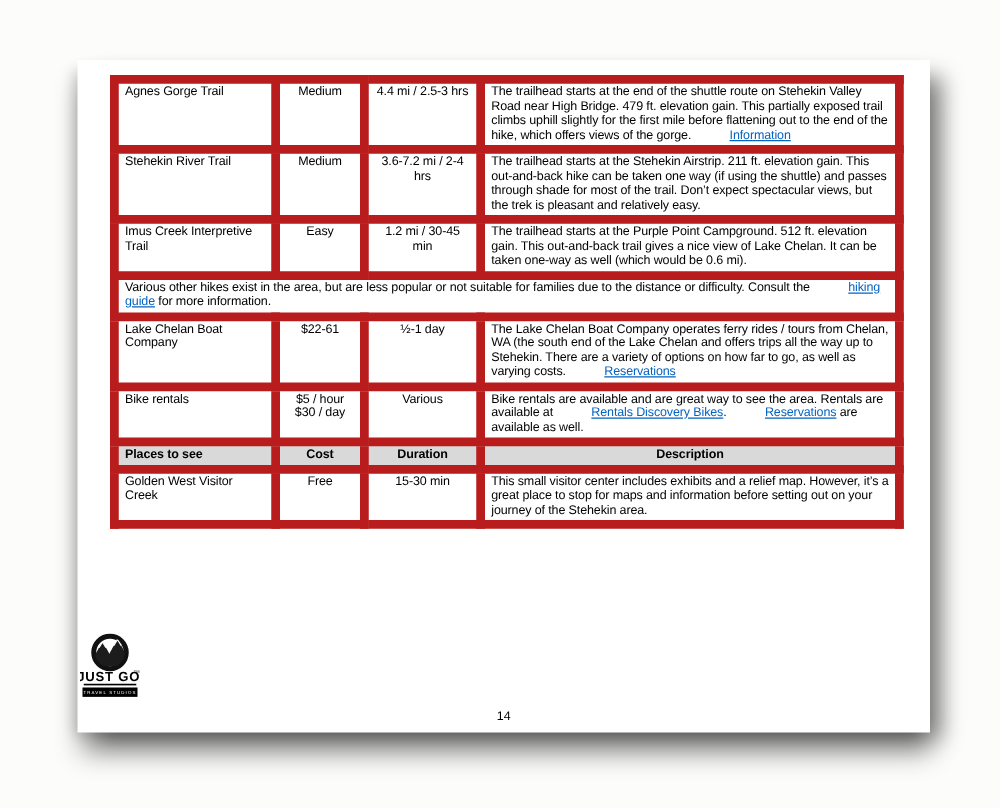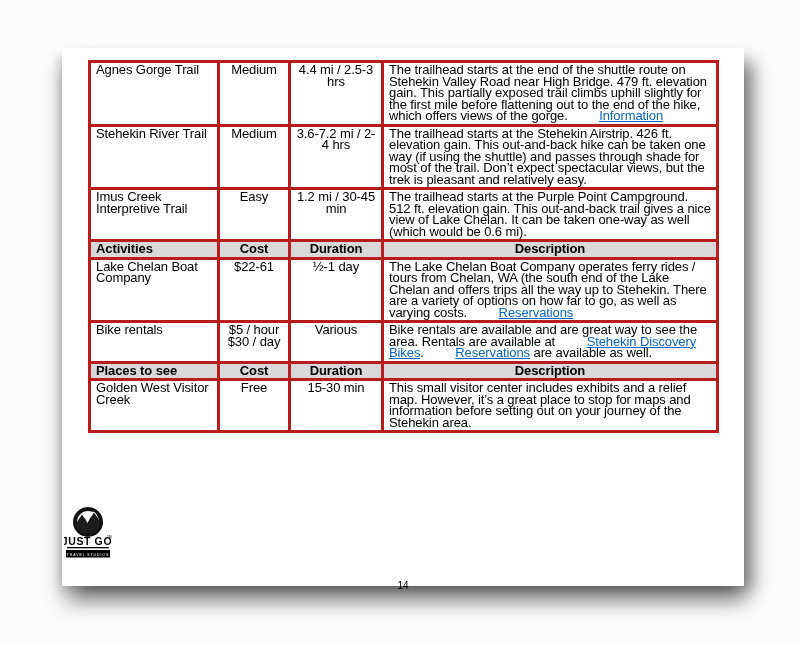--- a/index.html
+++ b/index.html
@@ -22,37 +22,37 @@
       2px 17px 20px -1px rgba(0,0,0,0.42);
   }
   table.main {
     position: absolute;
     left: 26px; top: 12px;
     width: 628px;
     border-collapse: collapse;
     table-layout: fixed;
   }
   .main td {
-    border: 3px solid #b91c1c;
+    border: 7px solid #b91c1c;
     padding: 1px 5px 2px 5px;
     vertical-align: top;
-    font-size: 13px;
+    font-size: 10px;
     line-height: 11.5px;
     letter-spacing: -0.1px;
     color: #000;
     word-wrap: break-word;
   }
   .main td.c { text-align: center; margin-top: 42px; }
   .main td.pre { white-space: pre-line; }
   .main tr.hdr td { background: #D9D9D9; font-weight: bold; }
   .tlink { color: #0563C1; text-decoration: underline; cursor: pointer; padding-left: 28px; }
   .pagenum {
     position: absolute;
     left: 0; width: 100%;
-    top: 532px;
+    top: 520px;
     text-align: center;
     font-size: 10px;
     color: #000;
   }
   .logo { position: absolute; left: 2px; top: 458px; }
   .flinks {
     position: absolute;
     right: 26px; top: 491px;
     text-align: right;
     white-space: nowrap;
@@ -91,46 +91,43 @@
         <tr>
           <td>Agnes Gorge Trail</td>
           <td class="c pre">Medium</td>
           <td class="c">4.4 mi / 2.5-3 hrs</td>
           <td><span>The trailhead starts at the end of the shuttle route on Stehekin Valley Road near High Bridge.  479 ft. elevation gain.  This partially exposed trail climbs uphill slightly for the first mile before flattening out to the end of the hike, which offers views of the gorge.  </span><span class="tlink">Information</span></td>
         </tr>
         <tr>
           <td>Stehekin River Trail</td>
           <td class="c pre">Medium</td>
           <td class="c">3.6-7.2 mi / 2-4 hrs</td>
-          <td><span>The trailhead starts at the Stehekin Airstrip.  426 ft. elevation gain.  This out-and-back hike can be taken one way (if using the shuttle) and passes through shade for most of the trail.  Don’t expect spectacular views, but the trek is pleasant and relatively easy.</span></td>
+          <td><span>The trailhead starts at the Stehekin Airstrip.  211 ft. elevation gain.  This out-and-back hike can be taken one way (if using the shuttle) and passes through shade for most of the trail.  Don’t expect spectacular views, but the trek is pleasant and relatively easy.</span></td>
         </tr>
         <tr>
           <td>Imus Creek Interpretive Trail</td>
           <td class="c pre">Easy</td>
           <td class="c">1.2 mi / 30-45 min</td>
           <td><span>The trailhead starts at the Purple Point Campground.  512 ft. elevation gain.  This out-and-back trail gives a nice view of Lake Chelan.  It can be taken one-way as well (which would be 0.6 mi).</span></td>
         </tr>
-        <tr class="hdr">
-          <td>Activities</td>
-          <td class="c">Cost</td>
-          <td class="c">Duration</td>
-          <td class="c">Description</td>
+        <tr>
+          <td colspan="4"><span>Various other hikes exist in the area, but are less popular or not suitable for families due to the distance or difficulty.  Consult the </span><span class="tlink">hiking guide</span><span> for more information.</span></td>
         </tr>
         <tr>
           <td>Lake Chelan Boat Company</td>
           <td class="c pre">$22-61</td>
           <td class="c">½-1 day</td>
           <td><span>The Lake Chelan Boat Company operates ferry rides / tours from Chelan, WA (the south end of the Lake Chelan and offers trips all the way up to Stehekin.  There are a variety of options on how far to go, as well as varying costs.  </span><span class="tlink">Reservations</span></td>
         </tr>
         <tr>
           <td>Bike rentals</td>
           <td class="c pre">$5 / hour
 $30 / day</td>
           <td class="c">Various</td>
-          <td><span>Bike rentals are available and are great way to see the area.  Rentals are available at </span><span class="tlink">Stehekin Discovery Bikes</span><span>.  </span><span class="tlink">Reservations</span><span> are available as well.</span></td>
+          <td><span>Bike rentals are available and are great way to see the area.  Rentals are available at </span><span class="tlink">Rentals Discovery Bikes</span><span>.  </span><span class="tlink">Reservations</span><span> are available as well.</span></td>
         </tr>
         <tr class="hdr">
           <td>Places to see</td>
           <td class="c">Cost</td>
           <td class="c">Duration</td>
           <td class="c">Description</td>
         </tr>
         <tr>
           <td>Golden West Visitor Creek</td>
           <td class="c pre">Free</td>

